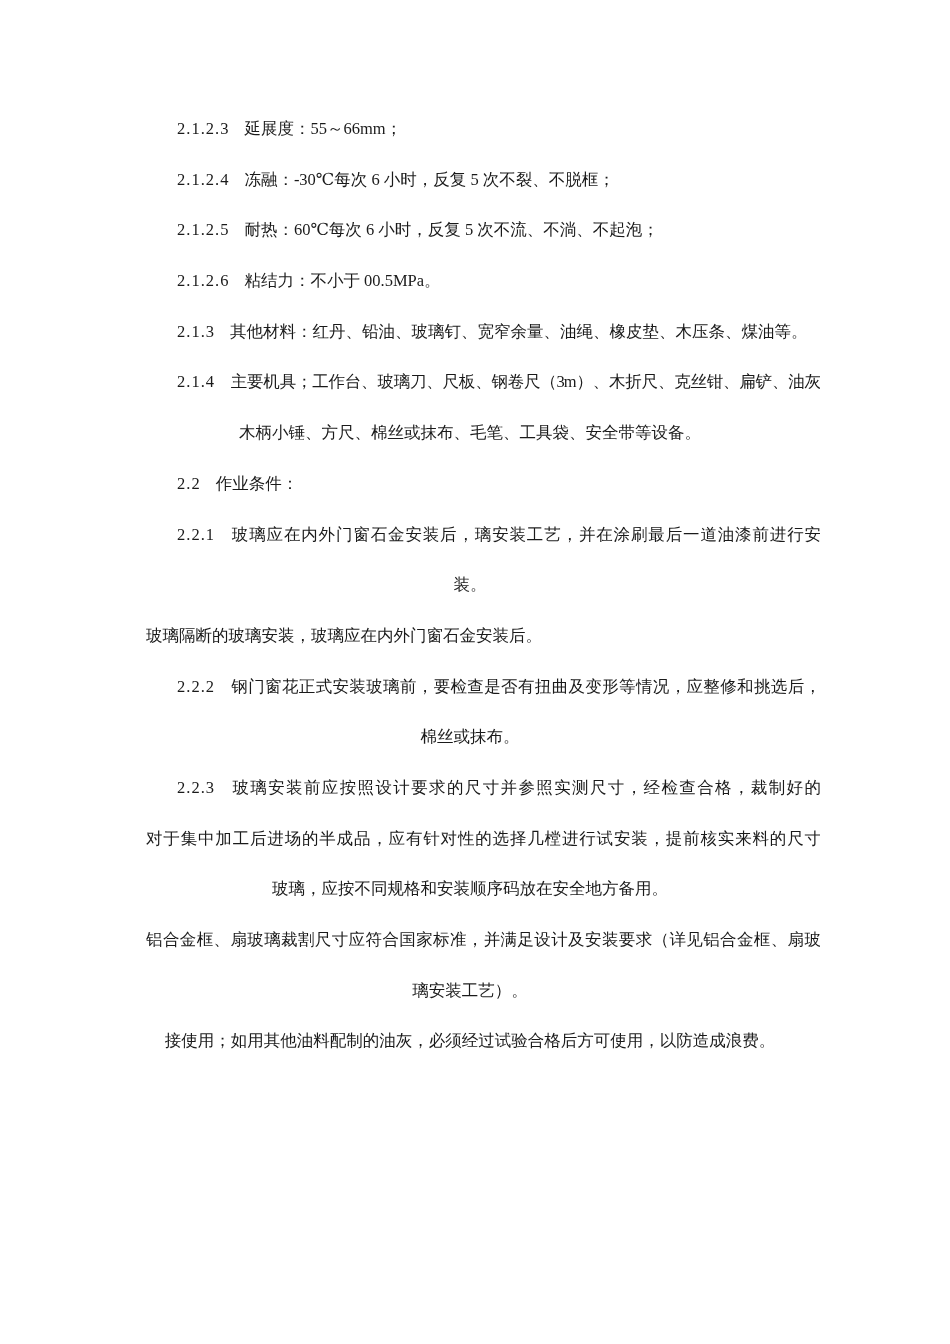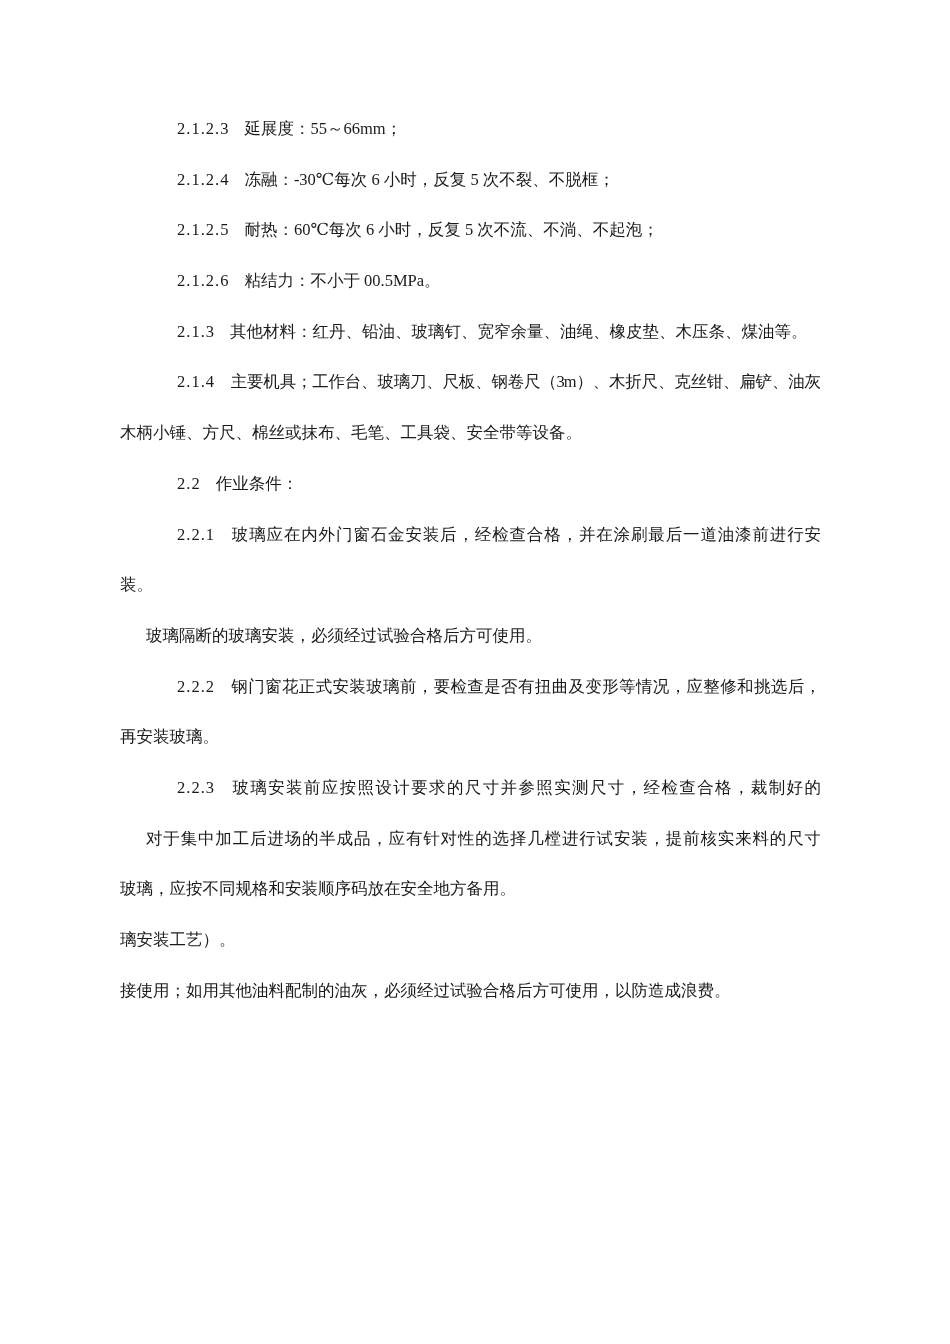--- a/index.html
+++ b/index.html
@@ -19,21 +19,21 @@
     overflow: hidden;
   }
   .doc-line {
     font-size: 16.5px;
     line-height: 50.7px;
     height: 50.7px;
     white-space: pre-wrap;
     text-align: left;
     overflow: hidden;
   }
-  .indent-0 { padding-left: 0; }
+  .indent-0 { padding-left: 0; text-align: center; }
   .indent-1 { padding-left: 26px; }
   .indent-2 { padding-left: 57px; }
   .fill {
     text-align: justify;
     text-align-last: justify;
     letter-spacing: -1px;
   }
   .clause-num {
     letter-spacing: 1px;
   }
@@ -48,24 +48,25 @@
 <div class="page">
   <div id="doc-body">
       <div class="doc-line indent-2"><span class="clause-num">2.1.2.3</span><span class="clause-gap"></span><span>延展度：55～66mm；</span></div>
       <div class="doc-line indent-2"><span class="clause-num">2.1.2.4</span><span class="clause-gap"></span><span>冻融：-30℃每次 6 小时，反复 5 次不裂、不脱框；</span></div>
       <div class="doc-line indent-2"><span class="clause-num">2.1.2.5</span><span class="clause-gap"></span><span>耐热：60℃每次 6 小时，反复 5 次不流、不淌、不起泡；</span></div>
       <div class="doc-line indent-2"><span class="clause-num">2.1.2.6</span><span class="clause-gap"></span><span>粘结力：不小于 00.5MPa。</span></div>
       <div class="doc-line indent-2"><span class="clause-num">2.1.3</span><span class="clause-gap"></span><span>其他材料：红丹、铅油、玻璃钉、宽窄余量、油绳、橡皮垫、木压条、煤油等。</span></div>
       <div class="doc-line indent-2 fill"><span class="clause-num">2.1.4</span><span class="clause-gap"></span><span>主要机具；工作台、玻璃刀、尺板、钢卷尺（3m）、木折尺、克丝钳、扁铲、油灰刀、</span></div>
       <div class="doc-line indent-0"><span>木柄小锤、方尺、棉丝或抹布、毛笔、工具袋、安全带等设备。</span></div>
       <div class="doc-line indent-2"><span class="clause-num">2.2</span><span class="clause-gap"></span><span>作业条件：</span></div>
-      <div class="doc-line indent-2 fill"><span class="clause-num">2.2.1</span><span class="clause-gap"></span><span>玻璃应在内外门窗石金安装后，经检查合格，并在涂刷最后一道油漆前进行安</span></div>
+      <div class="doc-line indent-2 fill"><span class="clause-num">2.2.1</span><span class="clause-gap"></span><span>玻璃应在内外门窗石金安装后，璃安装工艺，并在涂刷最后一道油漆前进行安</span></div>
       <div class="doc-line indent-0"><span>装。</span></div>
-      <div class="doc-line indent-1"><span>玻璃隔断的玻璃安装，必须经过试验合格后方可使用。</span></div>
+      <div class="doc-line indent-1"><span>玻璃隔断的玻璃安装，玻璃应在内外门窗石金安装后。</span></div>
       <div class="doc-line indent-2 fill"><span class="clause-num">2.2.2</span><span class="clause-gap"></span><span>钢门窗花正式安装玻璃前，要检查是否有扭曲及变形等情况，应整修和挑选后，</span></div>
-      <div class="doc-line indent-0"><span>再安装玻璃。</span></div>
+      <div class="doc-line indent-0"><span>棉丝或抹布。</span></div>
       <div class="doc-line indent-2 fill"><span class="clause-num">2.2.3</span><span class="clause-gap"></span><span>玻璃安装前应按照设计要求的尺寸并参照实测尺寸，经检查合格，裁制好的</span></div>
       <div class="doc-line indent-1 fill"><span>对于集中加工后进场的半成品，应有针对性的选择几樘进行试安装，提前核实来料的尺寸</span></div>
       <div class="doc-line indent-0"><span>玻璃，应按不同规格和安装顺序码放在安全地方备用。</span></div>
+      <div class="doc-line indent-1 fill"><span>铝合金框、扇玻璃裁割尺寸应符合国家标准，并满足设计及安装要求（详见铝合金框、扇玻</span></div>
       <div class="doc-line indent-0"><span>璃安装工艺）。</span></div>
       <div class="doc-line indent-0"><span>接使用；如用其他油料配制的油灰，必须经过试验合格后方可使用，以防造成浪费。</span></div>
     </div>
 </div>
 
 </body></html>

